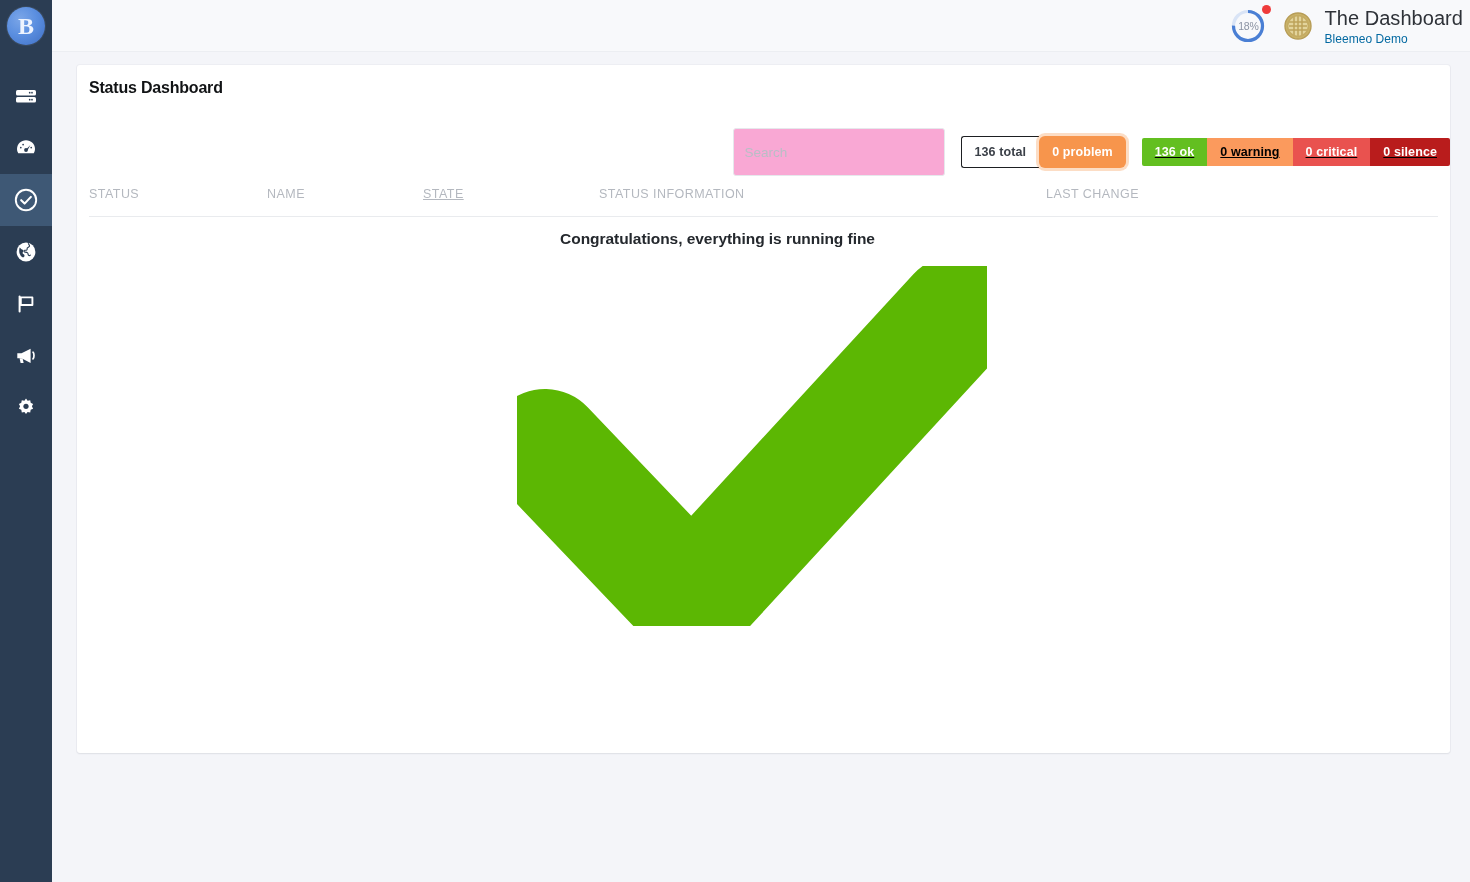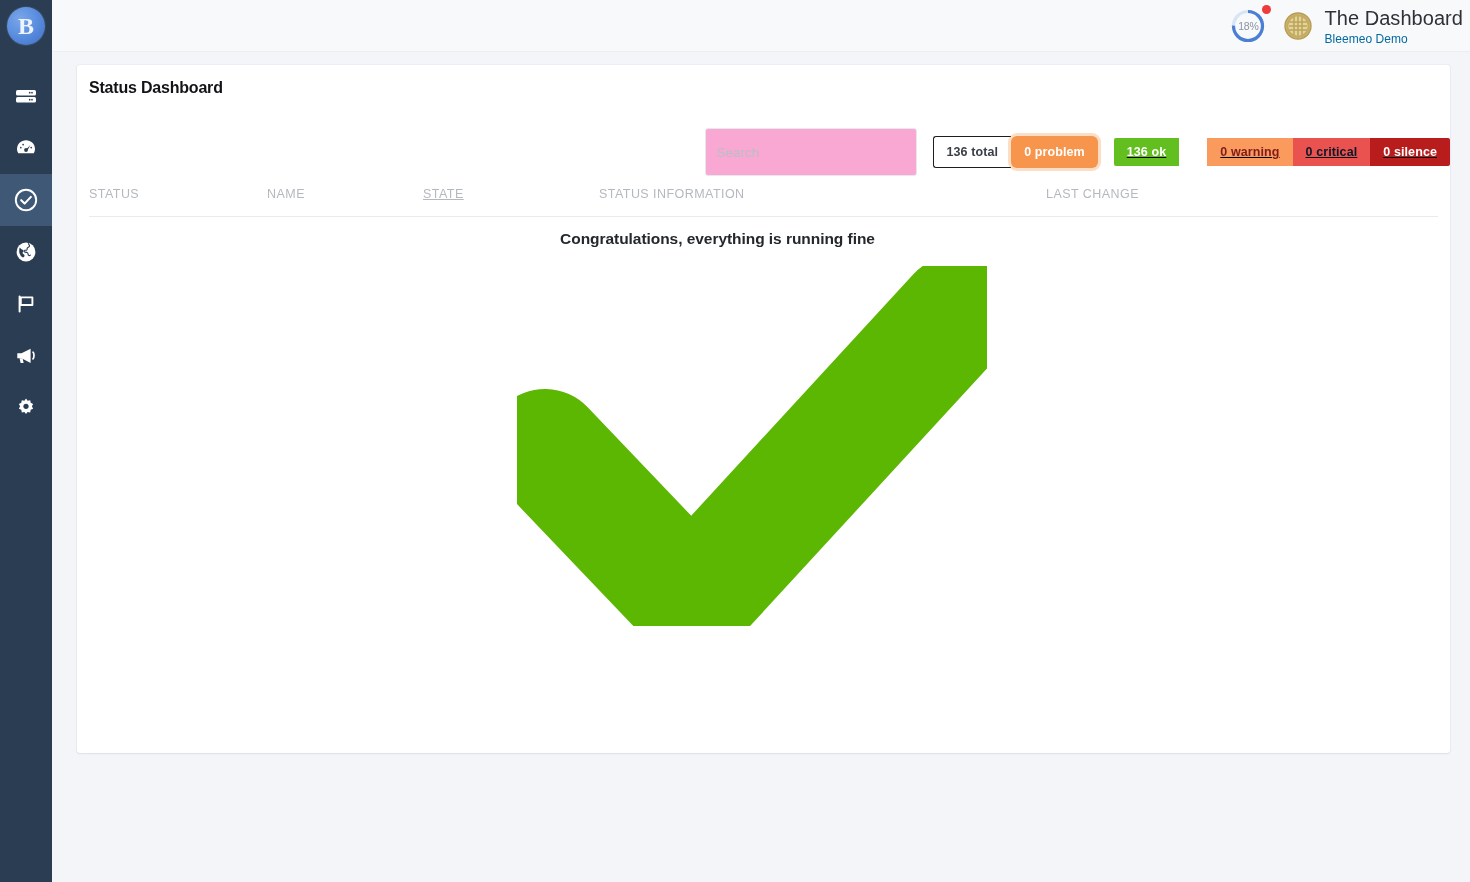--- a/index.html
+++ b/index.html
@@ -187,22 +187,22 @@
   .fbtn.selected {
     background: #f7954c;
     color: #ffffff;
     border-radius: 6px;
     box-shadow: 0 0 0 3px rgba(247,149,76,0.32);
     position: relative;
     z-index: 2;
   }
   .group-b { border-radius: 2px; overflow: hidden; text-decoration: underline; }
   .fbtn.ok       { background: #63bf20; color: #ffffff; }
-  .fbtn.warning  { background: #fb9a5d; color: #7f1d1d; margin-left: 28px; }
-  .fbtn.critical { background: #e9524f; color: #0f172a; }
+  .fbtn.warning  { background: #fb9a5d; color: #000000; }
+  .fbtn.critical { background: #e9524f; color: #ffffff; }
   .fbtn.silence  { background: #b91c1c; color: #ffffff; }
 
   
   #table-head {
     position: absolute;
     left: 12px; right: 12px;
     top: 120px;
     height: 32px;
     border-bottom: 1px solid #e9ebee;
   }

